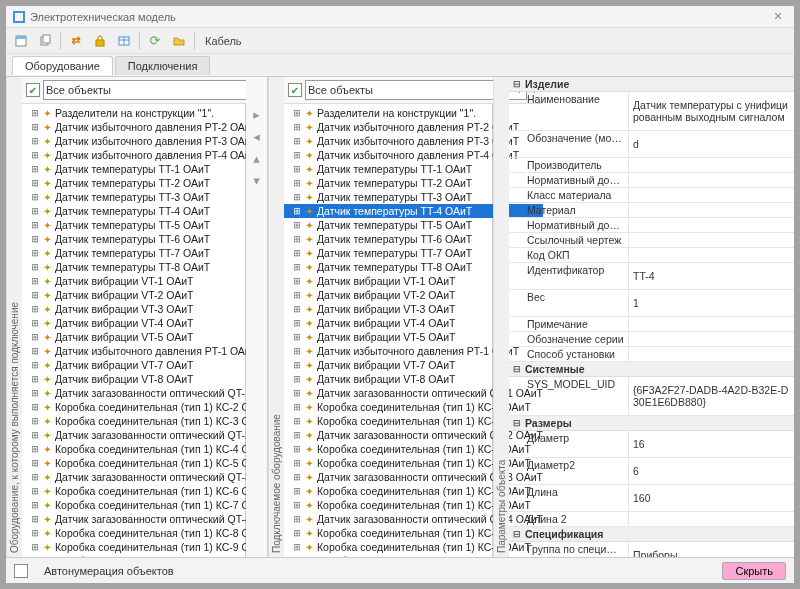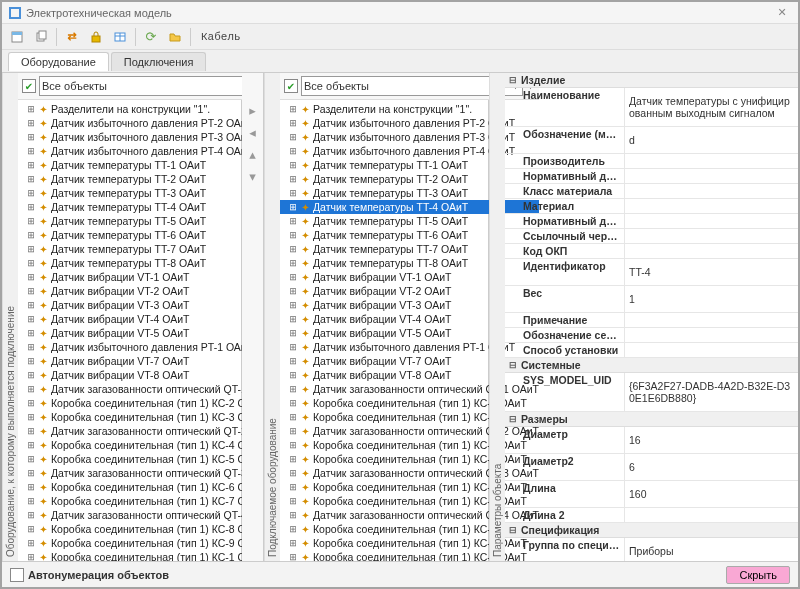--- a/index.html
+++ b/index.html
@@ -1,25 +1,25 @@
 <!DOCTYPE html>
 <html><head>
 <meta charset="utf-8">
 <style>
   * { box-sizing: border-box; }
   body { margin: 0; font-family: "Segoe UI", sans-serif; font-size: 11px; color: #333; background: #fafafa; overflow: hidden; }
-  .window { width: 800px; height: 589px; display: flex; flex-direction: column; background: #f0f0f0; border: 2px solid #a3a3a3; }
+  .window { width: 800px; height: 589px; display: flex; flex-direction: column; background: #f0f0f0; border: 6px solid #a3a3a3; }
   .titlebar { height: 22px; display: flex; align-items: center; padding: 0 6px; background: #f5f5f5; border-bottom: 1px solid #ddd; }
   .titlebar .icon-app { width: 14px; height: 14px; margin-right: 4px; }
   .titlebar .title { flex: 1; font-size: 11px; color: #666; }
   .titlebar .close { width: 20px; text-align: center; color: #888; cursor: pointer; }
   .toolbar { height: 26px; display: flex; align-items: center; padding: 2px 4px; border-bottom: 1px solid #ddd; gap: 2px; }
   .tbtn { width: 22px; height: 22px; display: flex; align-items: center; justify-content: center; border: 1px solid transparent; border-radius: 2px; cursor: pointer; }
   .tsep { width: 1px; height: 18px; background: #ccc; margin: 0 2px; }
-  .ttext { padding: 0 6px; color: #444; cursor: pointer; font-family: Liberation Mono, monospace; }
+  .ttext { padding: 0 6px; color: #444; cursor: pointer; }
   .tabs { height: 22px; display: flex; align-items: center; padding: 0 6px; background: #f0f0f0; }
   .tab { padding: 3px 12px; font-size: 11px; border: 1px solid #ccc; border-bottom: none; background: #e4e4e4; margin-right: 2px; border-radius: 3px 3px 0 0; cursor: pointer; }
   .tab.active { background: #fff; }
   .work { flex: 1; display: flex; border-top: 1px solid #ccc; background: #fff; min-height: 0; }
   .col { display: flex; flex-direction: column; min-height: 0; }
   .col-left { width: 240px; border-right: 1px solid #ccc; }
   .col-mid-tools { width: 22px; display: flex; flex-direction: column; align-items: center; padding-top: 30px; gap: 6px; background: #f7f7f7; border-right: 1px solid #ccc; }
   .col-mid { width: 225px; border-right: 1px solid #ccc; }
   .col-right { flex: 1; }
   .vlabel { writing-mode: vertical-rl; transform: rotate(180deg); font-size: 10px; color: #666; padding: 4px 2px; background: #f0f0f0; border-right: 1px solid #ddd; }
@@ -32,24 +32,24 @@
   .tree-item .tw { width: 10px; color: #707070; font-size: 9px; display: inline-block; text-align: center; }
   .tree-item .iicon { width: 11px; height: 11px; display: inline-flex; align-items: center; justify-content: center; margin: 0 2px; font-size: 10px; color: #d48d00; }
   .tree-item .lbl { color: #222; }
   .tree-item.sel { background: #1e75d6; }
   .tree-item.sel .lbl, .tree-item.sel .tw { color: #fff; }
   .mid-tool { width: 16px; height: 16px; color: #999; font-size: 13px; text-align: center; cursor: pointer; }
   .props { flex: 1; overflow: auto; font-size: 10.5px; }
   .prop-row { display: flex; align-items: stretch; min-height: 15px; border-bottom: 1px solid #e6e6e6; }
   .prop-group { display: flex; align-items: center; background: #f0f0f0; font-weight: bold; padding: 1px 4px; border-bottom: 1px solid #ddd; }
   .prop-group .gtw { width: 12px; color: #666; font-size: 9px; }
-  .prop-row .k { width: 120px; padding: 1px 4px 1px 18px; border-right: 1px solid #e6e6e6; color: #333; overflow: hidden; text-overflow: ellipsis; white-space: nowrap; font-weight: bold; }
+  .prop-row .k { width: 120px; padding: 1px 4px 1px 18px; border-right: 1px solid #e6e6e6; color: #333; overflow: hidden; text-overflow: ellipsis; white-space: nowrap; }
   .prop-row .v { flex: 1; padding: 7px 4px; color: #333; word-break: break-all; }
   .footer { height: 26px; display: flex; align-items: center; padding: 0 8px; border-top: 1px solid #ccc; background: #f3f3f3; }
-  .footer .fchk { display: flex; align-items: center; gap: 4px; font-weight: bold; }
+  .footer .fchk { display: flex; align-items: center; gap: 16px; }
   .footer .spacer { flex: 1; }
   .btn { border: 1px solid #aaa; background: #f9a8d4; padding: 2px 12px; border-radius: 2px; cursor: pointer; font-size: 11px; }
   .left-wrap, .mid-wrap { display: flex; flex: 1; min-height: 0; }
   svg { display: block; }
 </style>
 </head>
 <body>
 
 <div class="window">
   <div class="titlebar">

